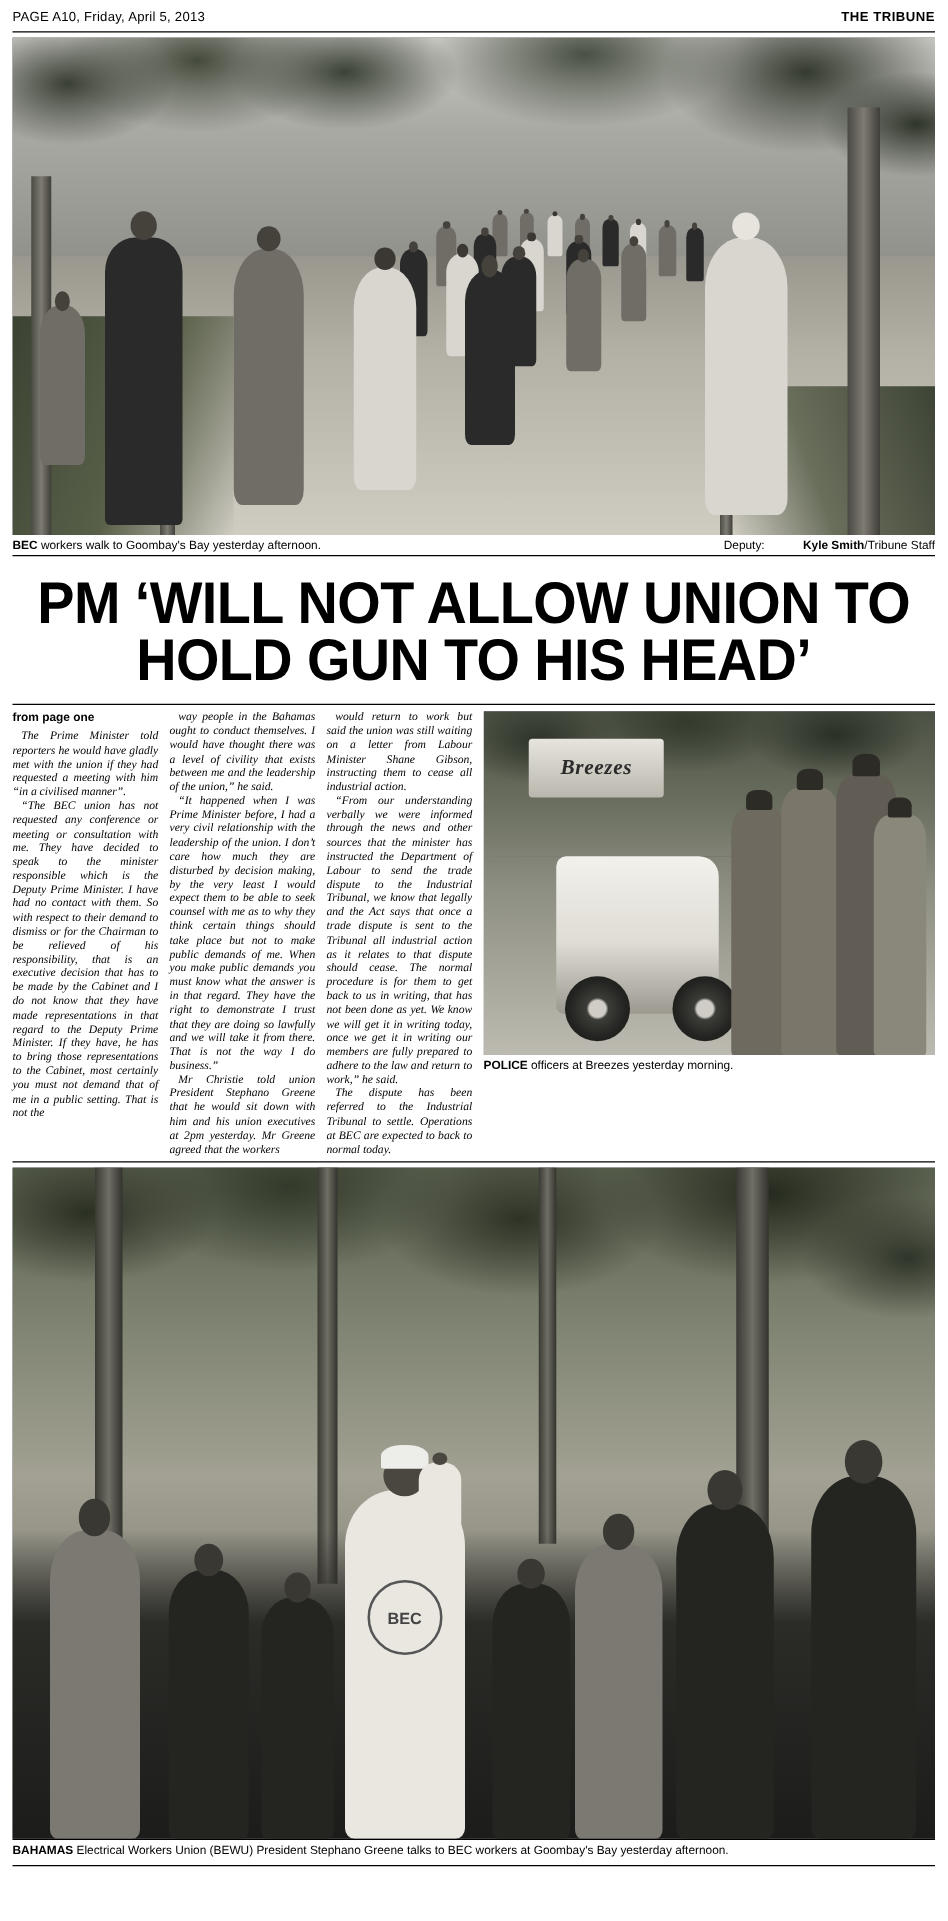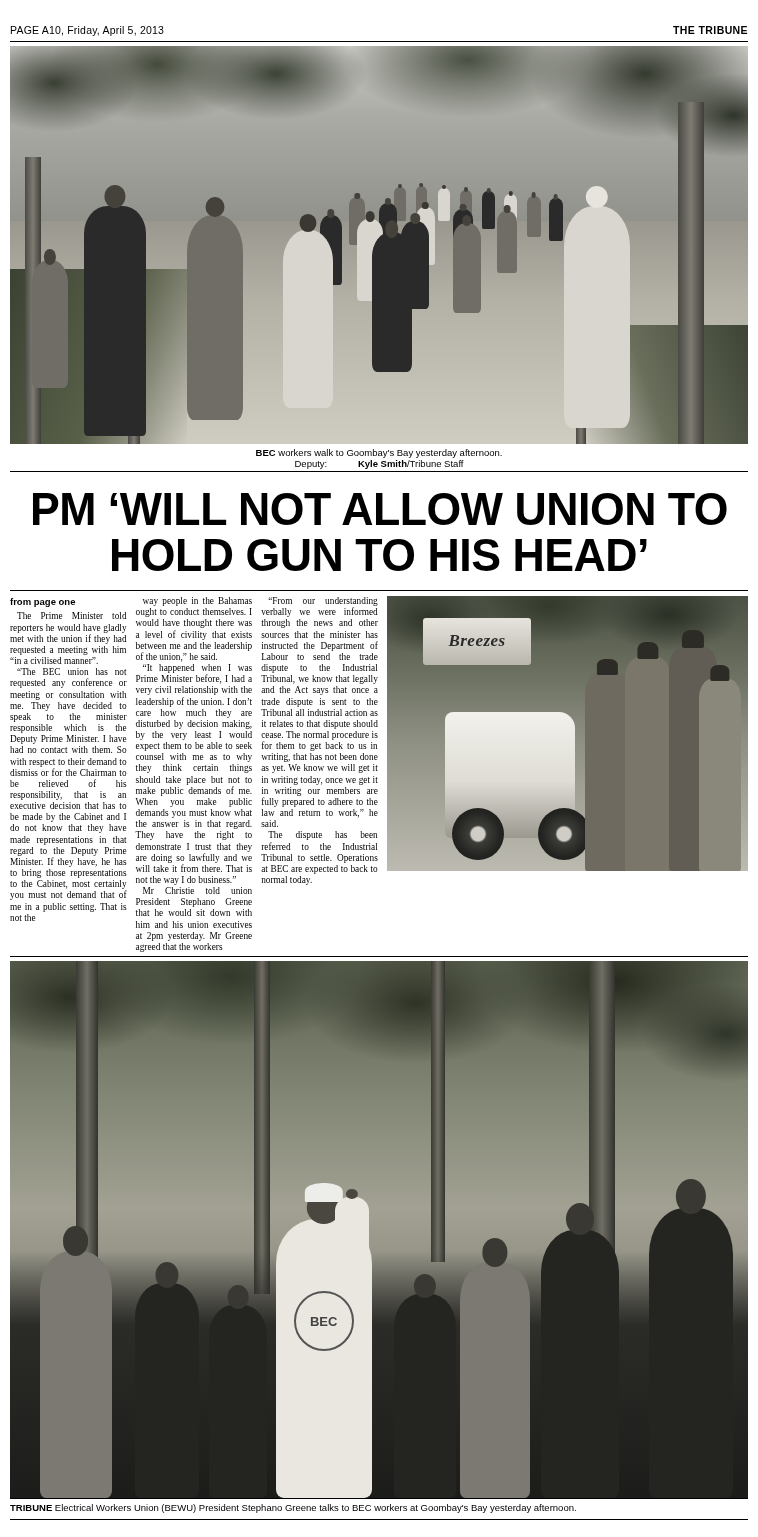--- a/index.html
+++ b/index.html
@@ -12,21 +12,21 @@
     height: 1537px;
     font-family: "Liberation Serif", serif;
     color: #000;
     overflow: hidden;
   }
   .page {
     position: relative;
     width: 758px;
     height: 1537px;
     box-sizing: border-box;
-    padding: 24px 10px 0 10px;
+    padding: 8px 10px 0 10px;
   }
   
   .masthead {
     display: flex;
     justify-content: space-between;
     align-items: baseline;
     font-family: "Liberation Sans", sans-serif;
     font-size: 10.5px;
     letter-spacing: .2px;
     padding-bottom: 5px;
@@ -201,21 +201,20 @@
   
   .caption-row {
     display:flex;
     justify-content: space-between;
     align-items: center;
     font-family:"Liberation Sans", sans-serif;
     font-size: 9.5px;
     padding: 3px 0 2px 0;
     border-bottom: 1px solid #000;
     margin-bottom: 4px;
-    flex-direction: column;
   }
   .caption-row .cap-text b { font-weight: bold; }
   .caption-row .credit b { font-weight: bold; margin-left: 28px; }
   .caption-plain {
     font-family:"Liberation Sans", sans-serif;
     font-size: 9.5px;
     padding: 3px 0 3px 0;
   }
   .caption-plain b { font-weight: bold; }
 
@@ -245,21 +244,21 @@
     line-height: 1.2;
     text-align: justify;
     hyphens: auto;
   }
   .col .kicker {
     font-family:"Liberation Sans", sans-serif;
     font-weight:bold;
     font-size: 9.5px;
     margin-bottom: 4px;
   }
-  .col p { margin: 0; text-indent: 7px; }
+  .col p { margin: 0; text-indent: 7px; font-style: italic; }
   .col p.first { text-indent: 7px; }
   .side-photo-wrap {
     width: 378px;
   }
   .page-bottom-rule {
     border-top: 1px solid #000;
     margin-top: 3px;
   }
 </style>
 </head>
@@ -378,20 +377,21 @@
       <div class="kicker">from page one</div>
       <p class="first">The Prime Minister told reporters he would have gladly met with the union if they had requested a meeting with him “in a civilised manner”.</p>
       <p>“The BEC union has not requested any conference or meeting or consultation with me. They have decided to speak to the minister responsible which is the Deputy Prime Minister. I have had no contact with them. So with respect to their demand to dismiss or for the Chairman to be relieved of his responsibility, that is an executive decision that has to be made by the Cabinet and I do not know that they have made representations in that regard to the Deputy Prime Minister. If they have, he has to bring those representations to the Cabinet, most certainly you must not demand that of me in a public setting. That is not the</p>
     </div>
     <div class="col">
       <p>way people in the Bahamas ought to conduct themselves. I would have thought there was a level of civility that exists between me and the leadership of the union,” he said.</p>
       <p>“It happened when I was Prime Minister before, I had a very civil relationship with the leadership of the union. I don’t care how much they are disturbed by decision making, by the very least I would expect them to be able to seek counsel with me as to why they think certain things should take place but not to make public demands of me. When you make public demands you must know what the answer is in that regard. They have the right to demonstrate I trust that they are doing so lawfully and we will take it from there. That is not the way I do business.”</p>
       <p>Mr Christie told union President Stephano Greene that he would sit down with him and his union executives at 2pm yesterday. Mr Greene agreed that the workers</p>
     </div>
     <div class="col">
+      <p>would return to work but said the union was still waiting on a letter from Labour Minister Shane Gibson, instructing them to cease all industrial action.</p>
       <p>“From our understanding verbally we were informed through the news and other sources that the minister has instructed the Department of Labour to send the trade dispute to the Industrial Tribunal, we know that legally and the Act says that once a trade dispute is sent to the Tribunal all industrial action as it relates to that dispute should cease. The normal procedure is for them to get back to us in writing, that has not been done as yet. We know we will get it in writing today, once we get it in writing our members are fully prepared to adhere to the law and return to work,” he said.</p>
       <p>The dispute has been referred to the Industrial Tribunal to settle. Operations at BEC are expected to back to normal today.</p>
     </div>
 
     <div class="side-photo-wrap">
       <div class="photo photo-2">
         <div class="scene">
           <div class="p2-bg"></div>
           <div class="p2-canopy"></div>
           <div class="p2-sign">Breezes</div>
@@ -405,20 +405,23 @@
               <span class="cap"></span>
             </div>
           <div class="p2-officer" style="left:78%;width:48px;height:82%;background:#615d54;">
               <span class="cap"></span>
             </div>
           <div class="p2-officer" style="right:2%;width:42px;height:70%;background:#8a877b;">
               <span class="cap"></span>
             </div>
         </div>
       </div>
+      <div class="caption-plain">
+        <b>POLICE</b><span> officers at Breezes yesterday morning.</span>
+      </div>
     </div>
   </div>
 
   <div class="page-bottom-rule"></div>
 
   <div class="photo photo-3" style="margin-top:4px;">
     <div class="scene">
       <div class="p3-bg"></div>
       <div class="p3-canopy"></div>
       <div class="p3-trunk" style="left:9%;"></div>
@@ -453,17 +456,17 @@
       <div class="p3-fig" style="right:2%;width:84px;height:54%;">
           <span class="head"></span>
         </div>
       <div class="p3-fig white" style="left:44%;bottom:40%;width:34px;height:16%;">
           <span class="head" style="background:#4a4740;"></span>
         </div>
     </div>
   </div>
 
   <div class="caption-plain" style="border-top:1px solid #000;">
-    <b>TRIBUNE</b><span> Electrical Workers Union (BEWU) President Stephano Greene talks to BEC workers at Goombay's Bay yesterday afternoon.</span>
+    <b>BAHAMAS</b><span> Electrical Workers Union (BEWU) President Stephano Greene talks to BEC workers at Goombay's Bay yesterday afternoon.</span>
   </div>
   <div class="page-bottom-rule"></div>
 
 </div>
 
 </body></html>

